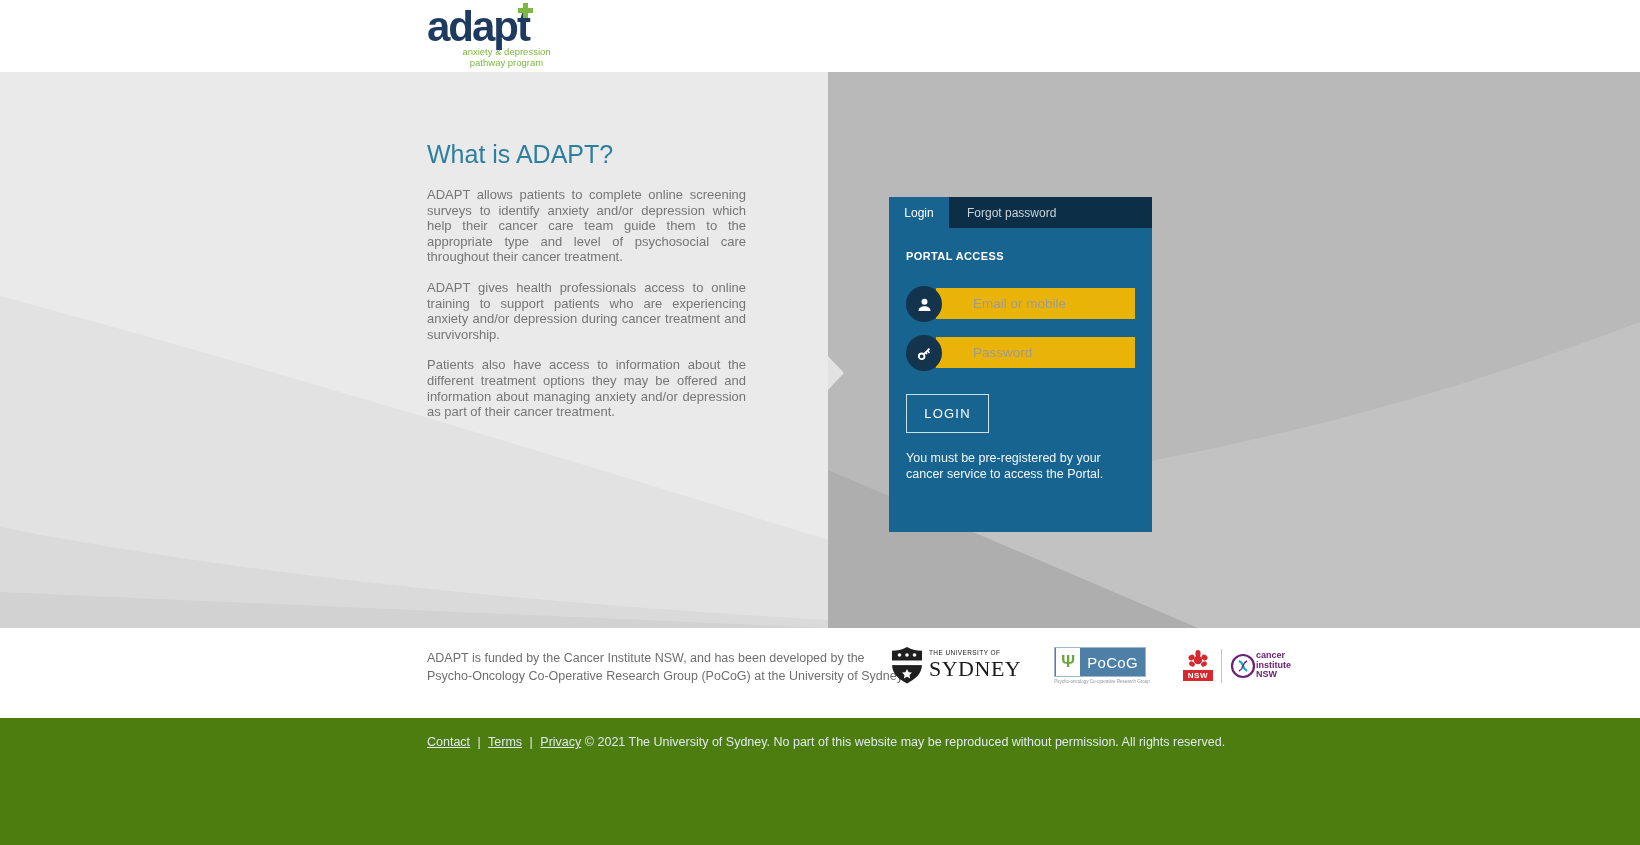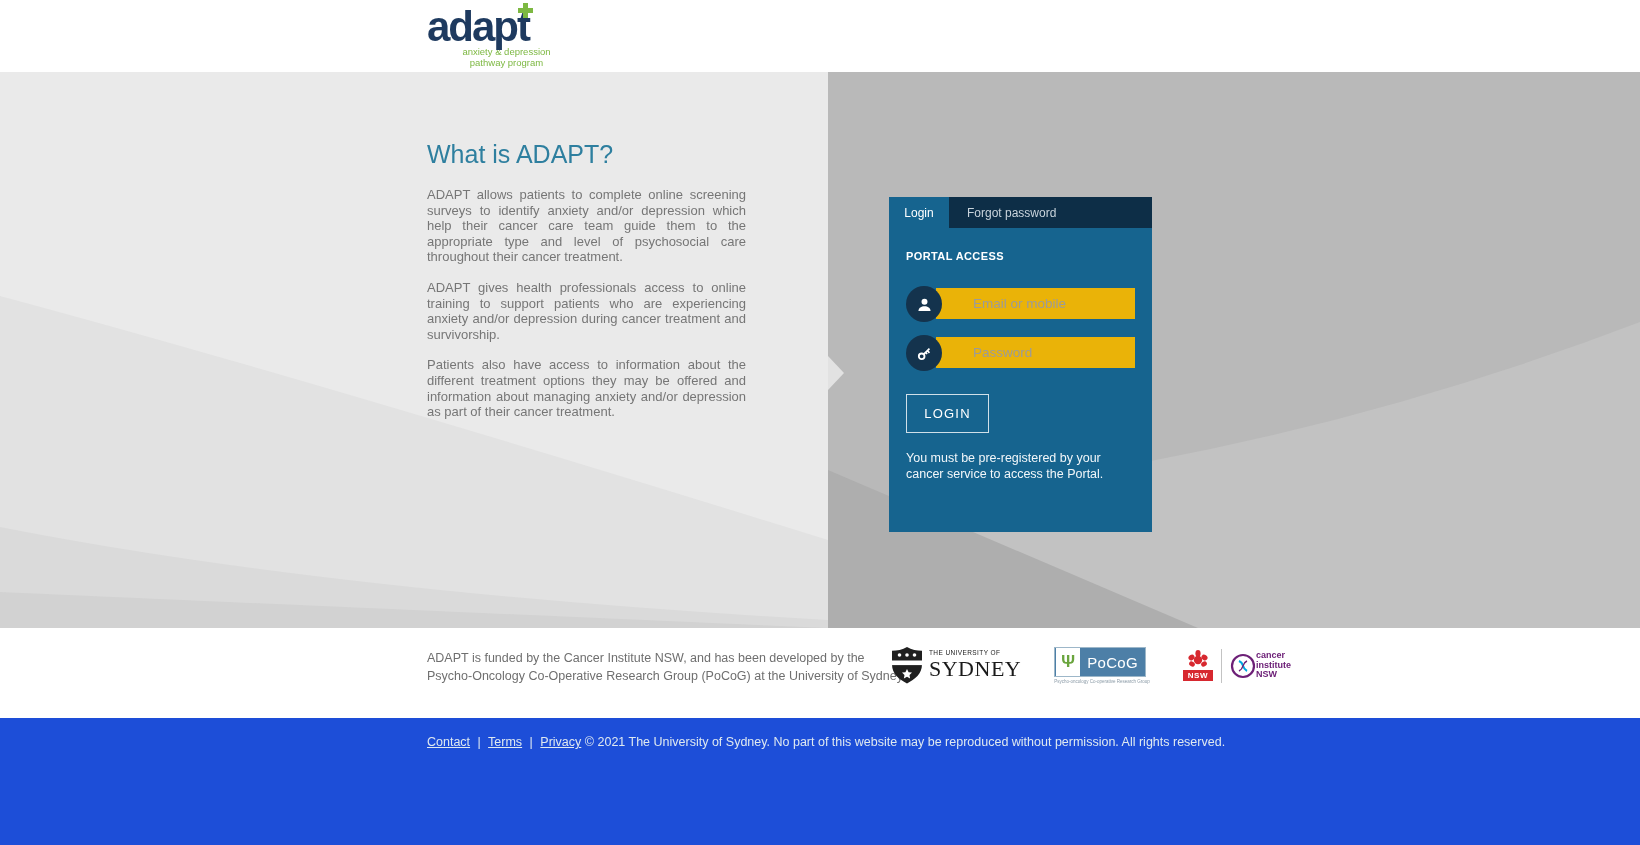--- a/index.html
+++ b/index.html
@@ -114,21 +114,21 @@
   .nsw-box {
     background:#d7282f; color:#fff; font-size:8px; font-weight:bold;
     padding:1px 5px; margin-top:1px; letter-spacing:.5px;
   }
   .ci-divider { width:1px; height:34px; background:#c3c3c3; }
   .ci-right { display:flex; align-items:center; }
   .ci-text { color:#6d2077; font-size:9px; font-weight:bold; line-height:9.5px; }
 
   
   .bottom-bar {
-    position:relative; height:127px; background:#1d4ed8;
+    position:relative; height:127px; background:#4d7c0f;
     padding:17px 0 0 427px; font-size:12.5px; color:#dfe9f0;
   }
   .bottom-bar .link { color:#dfe9f0; text-decoration:underline; cursor:pointer; }
   .bottom-bar .sep { margin:0 4px; }
 </style>
 </head>
 <body>
 
 <div class="page">
 

